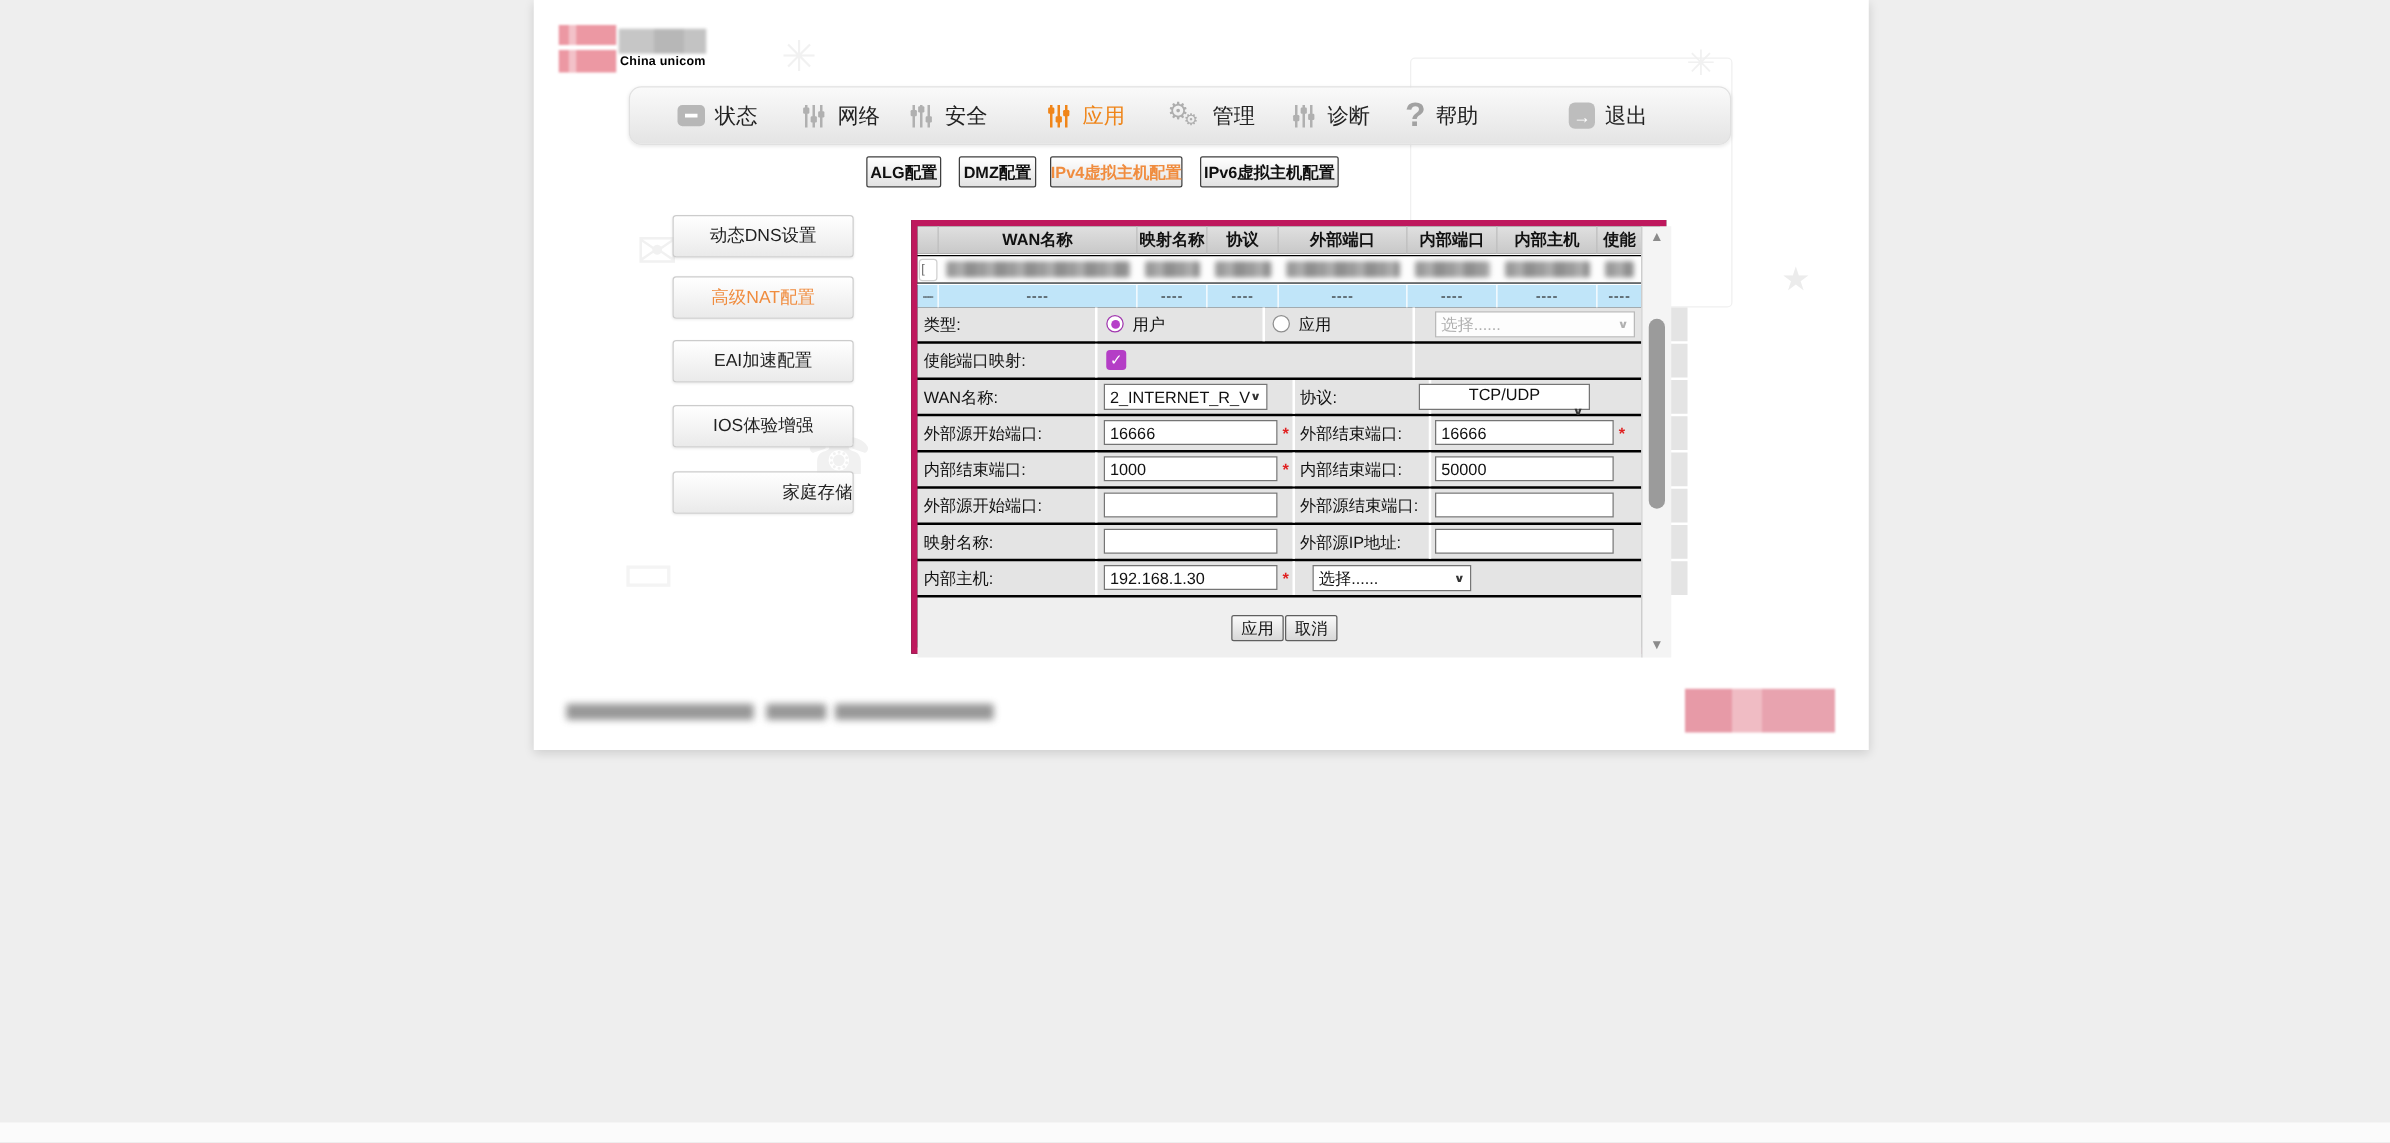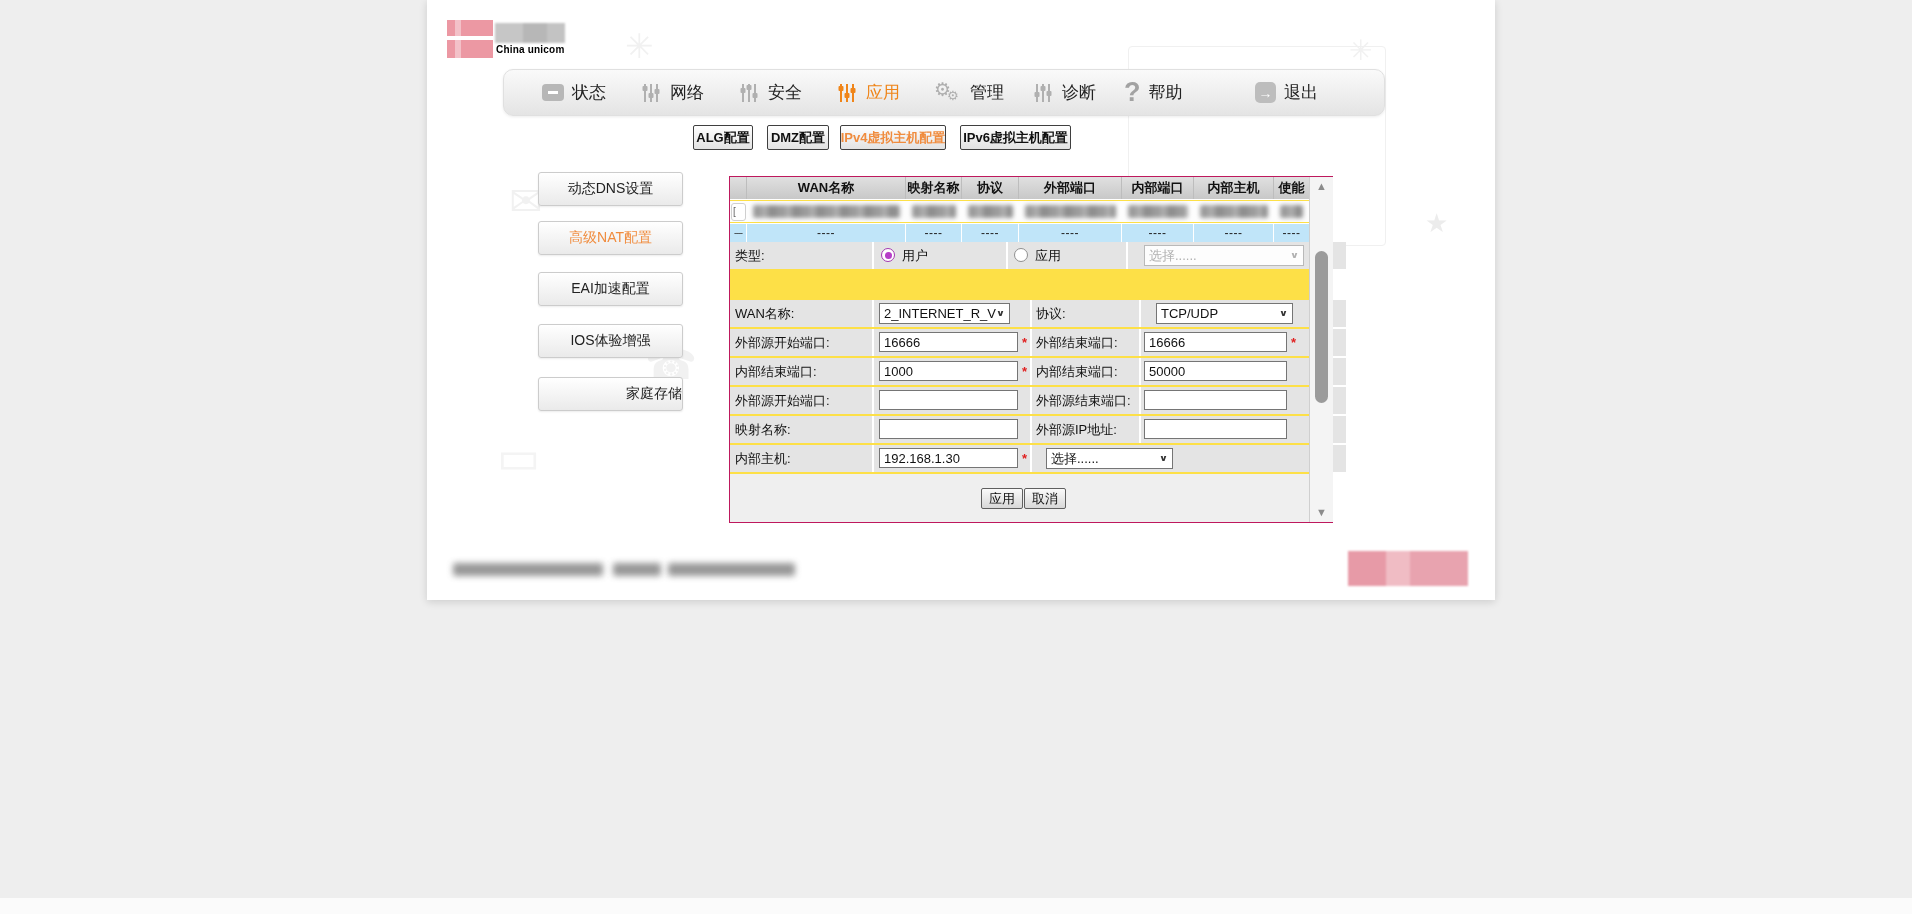--- a/index.html
+++ b/index.html
@@ -42,22 +42,22 @@
     font-size:13px;font-weight:bold;color:#0f0f0f;cursor:pointer;white-space:nowrap;}
   .subtab.active{color:#f08c3e;}
 
   
   .side-btn{position:absolute;left:111px;width:145px;height:34px;box-sizing:border-box;border:1px solid #cccccc;border-radius:3px;
     background:linear-gradient(#ffffff,#eaeaea);box-shadow:0 1px 2px rgba(0,0,0,.08);
     display:flex;align-items:center;justify-content:center;font-size:14px;color:#222;cursor:pointer;}
   .side-btn.active{color:#f08c3e;}
 
   
-  .panel{position:absolute;left:302px;top:176px;width:604px;height:347px;background:#fde047;
-    border:1px solid #be185d;box-sizing:border-box;}
+  .panel{position:absolute;left:302px;top:176px;width:604px;height:347px;background:#000000;
+    border:5px solid #be185d;box-sizing:border-box;}
   .thead{position:absolute;left:0;top:0;width:579px;height:23px;display:flex;
     background:linear-gradient(#e0e0e0,#c8c8c8);border-bottom:1px solid #ffffff;box-sizing:border-box;}
   .th{box-sizing:border-box;border-right:1px solid #bdbdbd;display:flex;align-items:center;justify-content:center;
     font-size:13px;font-weight:bold;color:#111;overflow:hidden;white-space:nowrap;}
   .row-blur{position:absolute;left:0;top:24px;width:579px;height:21px;display:flex;background:#fdfdfd;}
   .row-blur .cell{box-sizing:border-box;display:flex;align-items:center;justify-content:center;}
   .blurbar{height:13px;width:calc(100% - 12px);border-radius:2px;filter:blur(2px);
     background:repeating-linear-gradient(90deg,#9b9b9b 0 8px,#ababab 8px 15px,#8f8f8f 15px 24px);}
   .wbox{width:15px;height:18px;background:#fff;border:1px solid #cfcfcf;border-radius:3px;font-size:10px;color:#666;
     display:flex;align-items:center;justify-content:flex-start;padding-left:1px;box-sizing:border-box;}
@@ -135,21 +135,21 @@
               <line x1="17" y1="2" x2="17" y2="20"></line>
             </g>
             <g fill="#b0b0b0">
               <rect x="2.5" y="4" width="5" height="5" rx="1"></rect>
               <rect x="8.5" y="11" width="5" height="5" rx="1"></rect>
               <rect x="14.5" y="7" width="5" height="5" rx="1"></rect>
             </g>
           </svg>
         <span class="nav-label">网络</span>
       </div>
-      <div class="nav-item" style="left:234px;">
+      <div class="nav-item" style="left:222px;">
         <svg width="22" height="22" viewBox="0 0 22 22">
             <g stroke="#b0b0b0" stroke-width="2">
               <line x1="5" y1="2" x2="5" y2="20"></line>
               <line x1="11" y1="2" x2="11" y2="20"></line>
               <line x1="17" y1="2" x2="17" y2="20"></line>
             </g>
             <g fill="#b0b0b0">
               <rect x="2.5" y="6" width="5" height="5" rx="1"></rect>
               <rect x="8.5" y="3" width="5" height="5" rx="1"></rect>
               <rect x="14.5" y="11" width="5" height="5" rx="1"></rect>
@@ -294,32 +294,40 @@
           </span>
         <span class="rtext" style="left:172px;">用户</span>
         <span class="radio" style="left:284px;"></span>
         <span class="rtext" style="left:305px;">应用</span>
         <div class="fselect disabled" style="left:414px;width:160px;">
           <span>选择......</span>
           <span class="chev">∨</span>
         </div>
       </div>
 
+      <div class="frow" style="top:94px;">
+        <span class="fdiv" style="left:142px;"></span>
+          <span class="fdiv" style="left:396px;"></span>
+        <span class="flabel">使能端口映射:</span>
+        <span class="checkbox">
+            <span>✓</span>
+          </span>
+      </div>
 
       <div class="frow" style="top:123px;">
         <span class="fdiv" style="left:142px;"></span>
           <span class="fdiv" style="left:300px;"></span>
           <span class="fdiv" style="left:409px;"></span>
         <span class="flabel">WAN名称:</span>
         <div class="fselect" style="left:149px;width:131px;">
           <span style="overflow:hidden;white-space:nowrap;">2_INTERNET_R_VID</span>
           <span class="chev">∨</span>
         </div>
         <span class="rlabel">协议:</span>
-        <div class="fselect" style="left:426px;width:137px;">
+        <div class="fselect" style="left:401px;width:137px;flex-direction:column;">
           <span>TCP/UDP</span>
           <span class="chev">∨</span>
         </div>
       </div>
 
       <div class="frow" style="top:152px;">
         <span class="fdiv" style="left:142px;"></span>
           <span class="fdiv" style="left:300px;"></span>
           <span class="fdiv" style="left:409px;"></span>
         <span class="flabel">外部源开始端口:</span>

